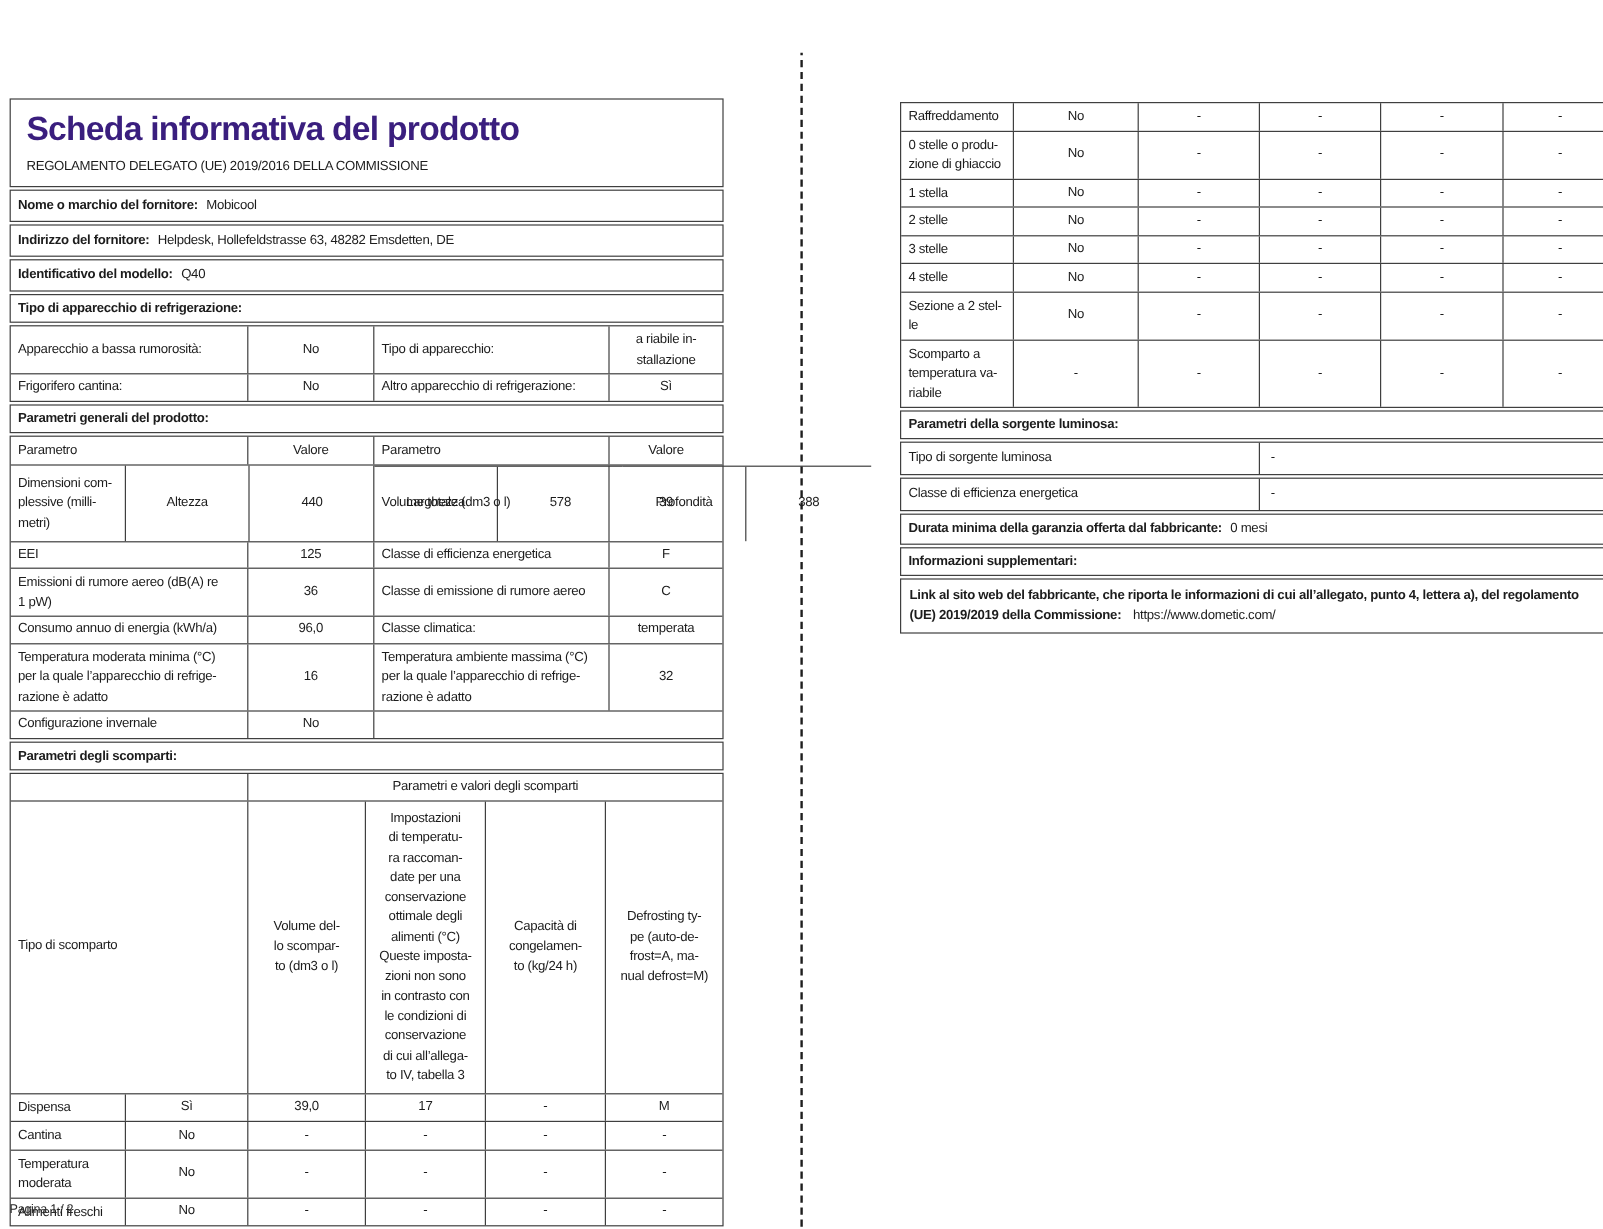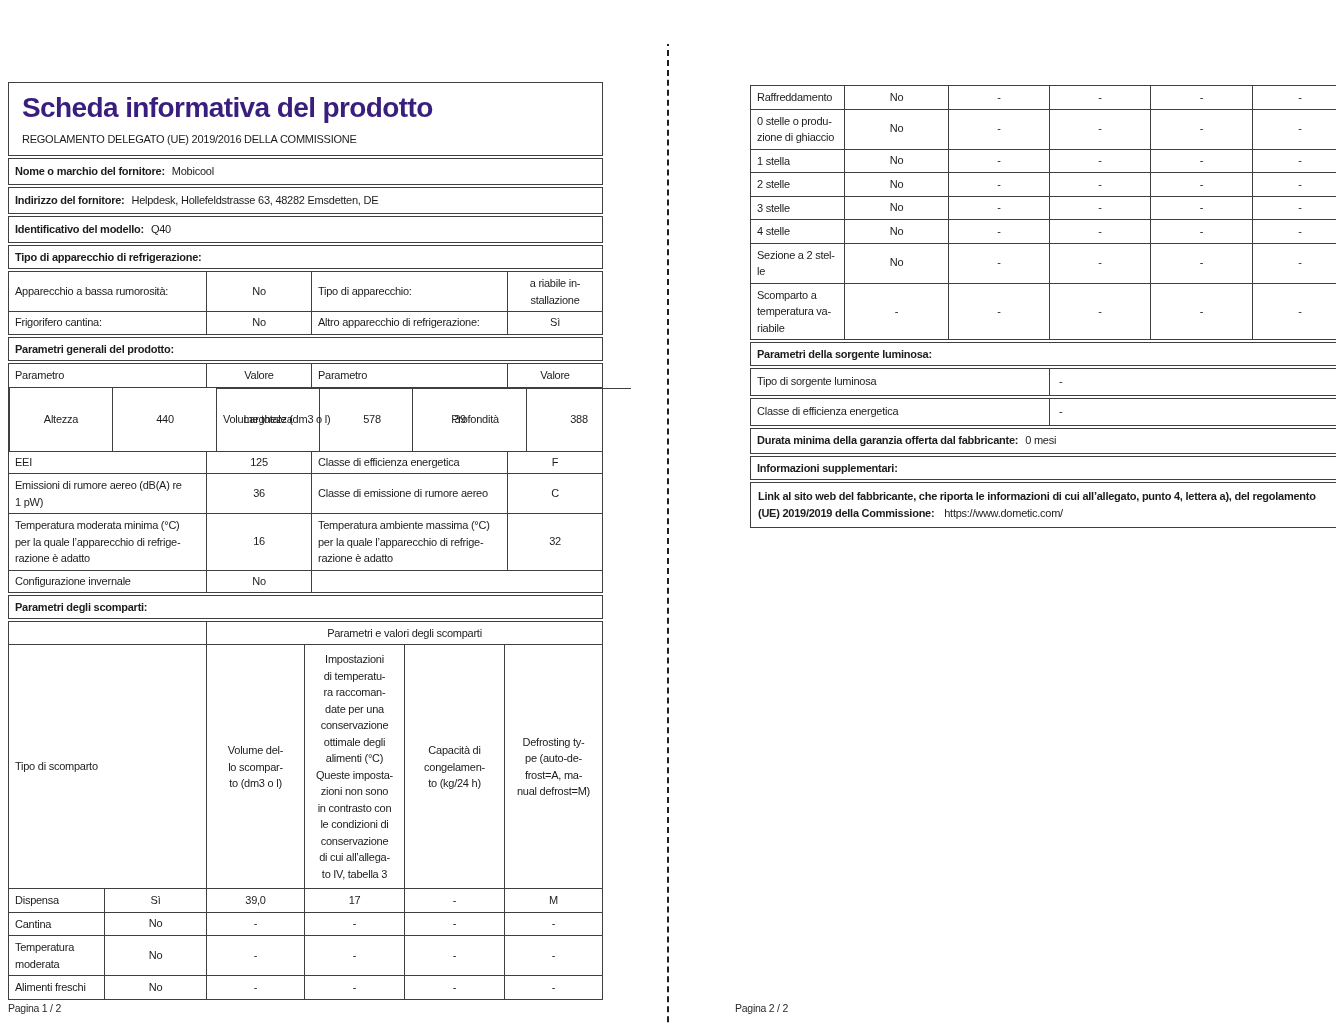--- a/index.html
+++ b/index.html
@@ -99,20 +99,23 @@
 
     <div class="box">
       <div class="r" style="min-height:23px">
         <div class="c wA">Parametro</div>
         <div class="c ctr bl wB">Valore</div>
         <div class="c bl wC">Parametro</div>
         <div class="c ctr bl wD">Valore</div>
       </div>
 
       <div class="r" style="min-height:63px">
+        <div class="c ml w95">Dimensioni com-
+plessive (milli-
+metri)</div>
         <div class="midcol" style="width:207px">
           <div class="r">
             <div class="c ctr w102">Altezza</div>
             <div class="c ctr bl w105">440</div>
           </div>
           <div class="r">
             <div class="c ctr w102">Larghezza</div>
             <div class="c ctr bl w105">578</div>
           </div>
           <div class="r">
@@ -132,20 +135,26 @@
       </div>
 
       <div class="r" style="min-height:39px">
         <div class="c ml wA">Emissioni di rumore aereo (dB(A) re
 1 pW)</div>
         <div class="c ctr bl wB">36</div>
         <div class="c bl wC">Classe di emissione di rumore aereo</div>
         <div class="c ctr bl wD">C</div>
       </div>
 
+      <div class="r" style="min-height:21px">
+        <div class="c wA">Consumo annuo di energia (kWh/a)</div>
+        <div class="c ctr bl wB">96,0</div>
+        <div class="c bl wC">Classe climatica:</div>
+        <div class="c ctr bl wD">temperata</div>
+      </div>
 
       <div class="r" style="min-height:55px">
         <div class="c ml wA">Temperatura moderata minima (°C)
 per la quale l’apparecchio di refrige-
 razione è adatto</div>
         <div class="c ctr bl wB">16</div>
         <div class="c ml bl wC">Temperatura ambiente massima (°C)
 per la quale l’apparecchio di refrige-
 razione è adatto</div>
         <div class="c ctr bl wD">32</div>
@@ -330,14 +339,13 @@
 
     <div class="box" style="min-height:46px">
       <div class="linktext">
         <span class="b">Link al sito web del fabbricante, che riporta le informazioni di cui all’allegato, punto 4, lettera a), del regolamento (UE) 2019/2019 della Commissione:</span>
         <span class="vv">https://www.dometic.com/</span>
       </div>
     </div>
   </div>
 
   <div class="pg-footer f1">Pagina 1 / 2</div>
-  <div class="pg-footer f2">Pagina 2 / 2</div>
 </div>
 
 </body></html>

